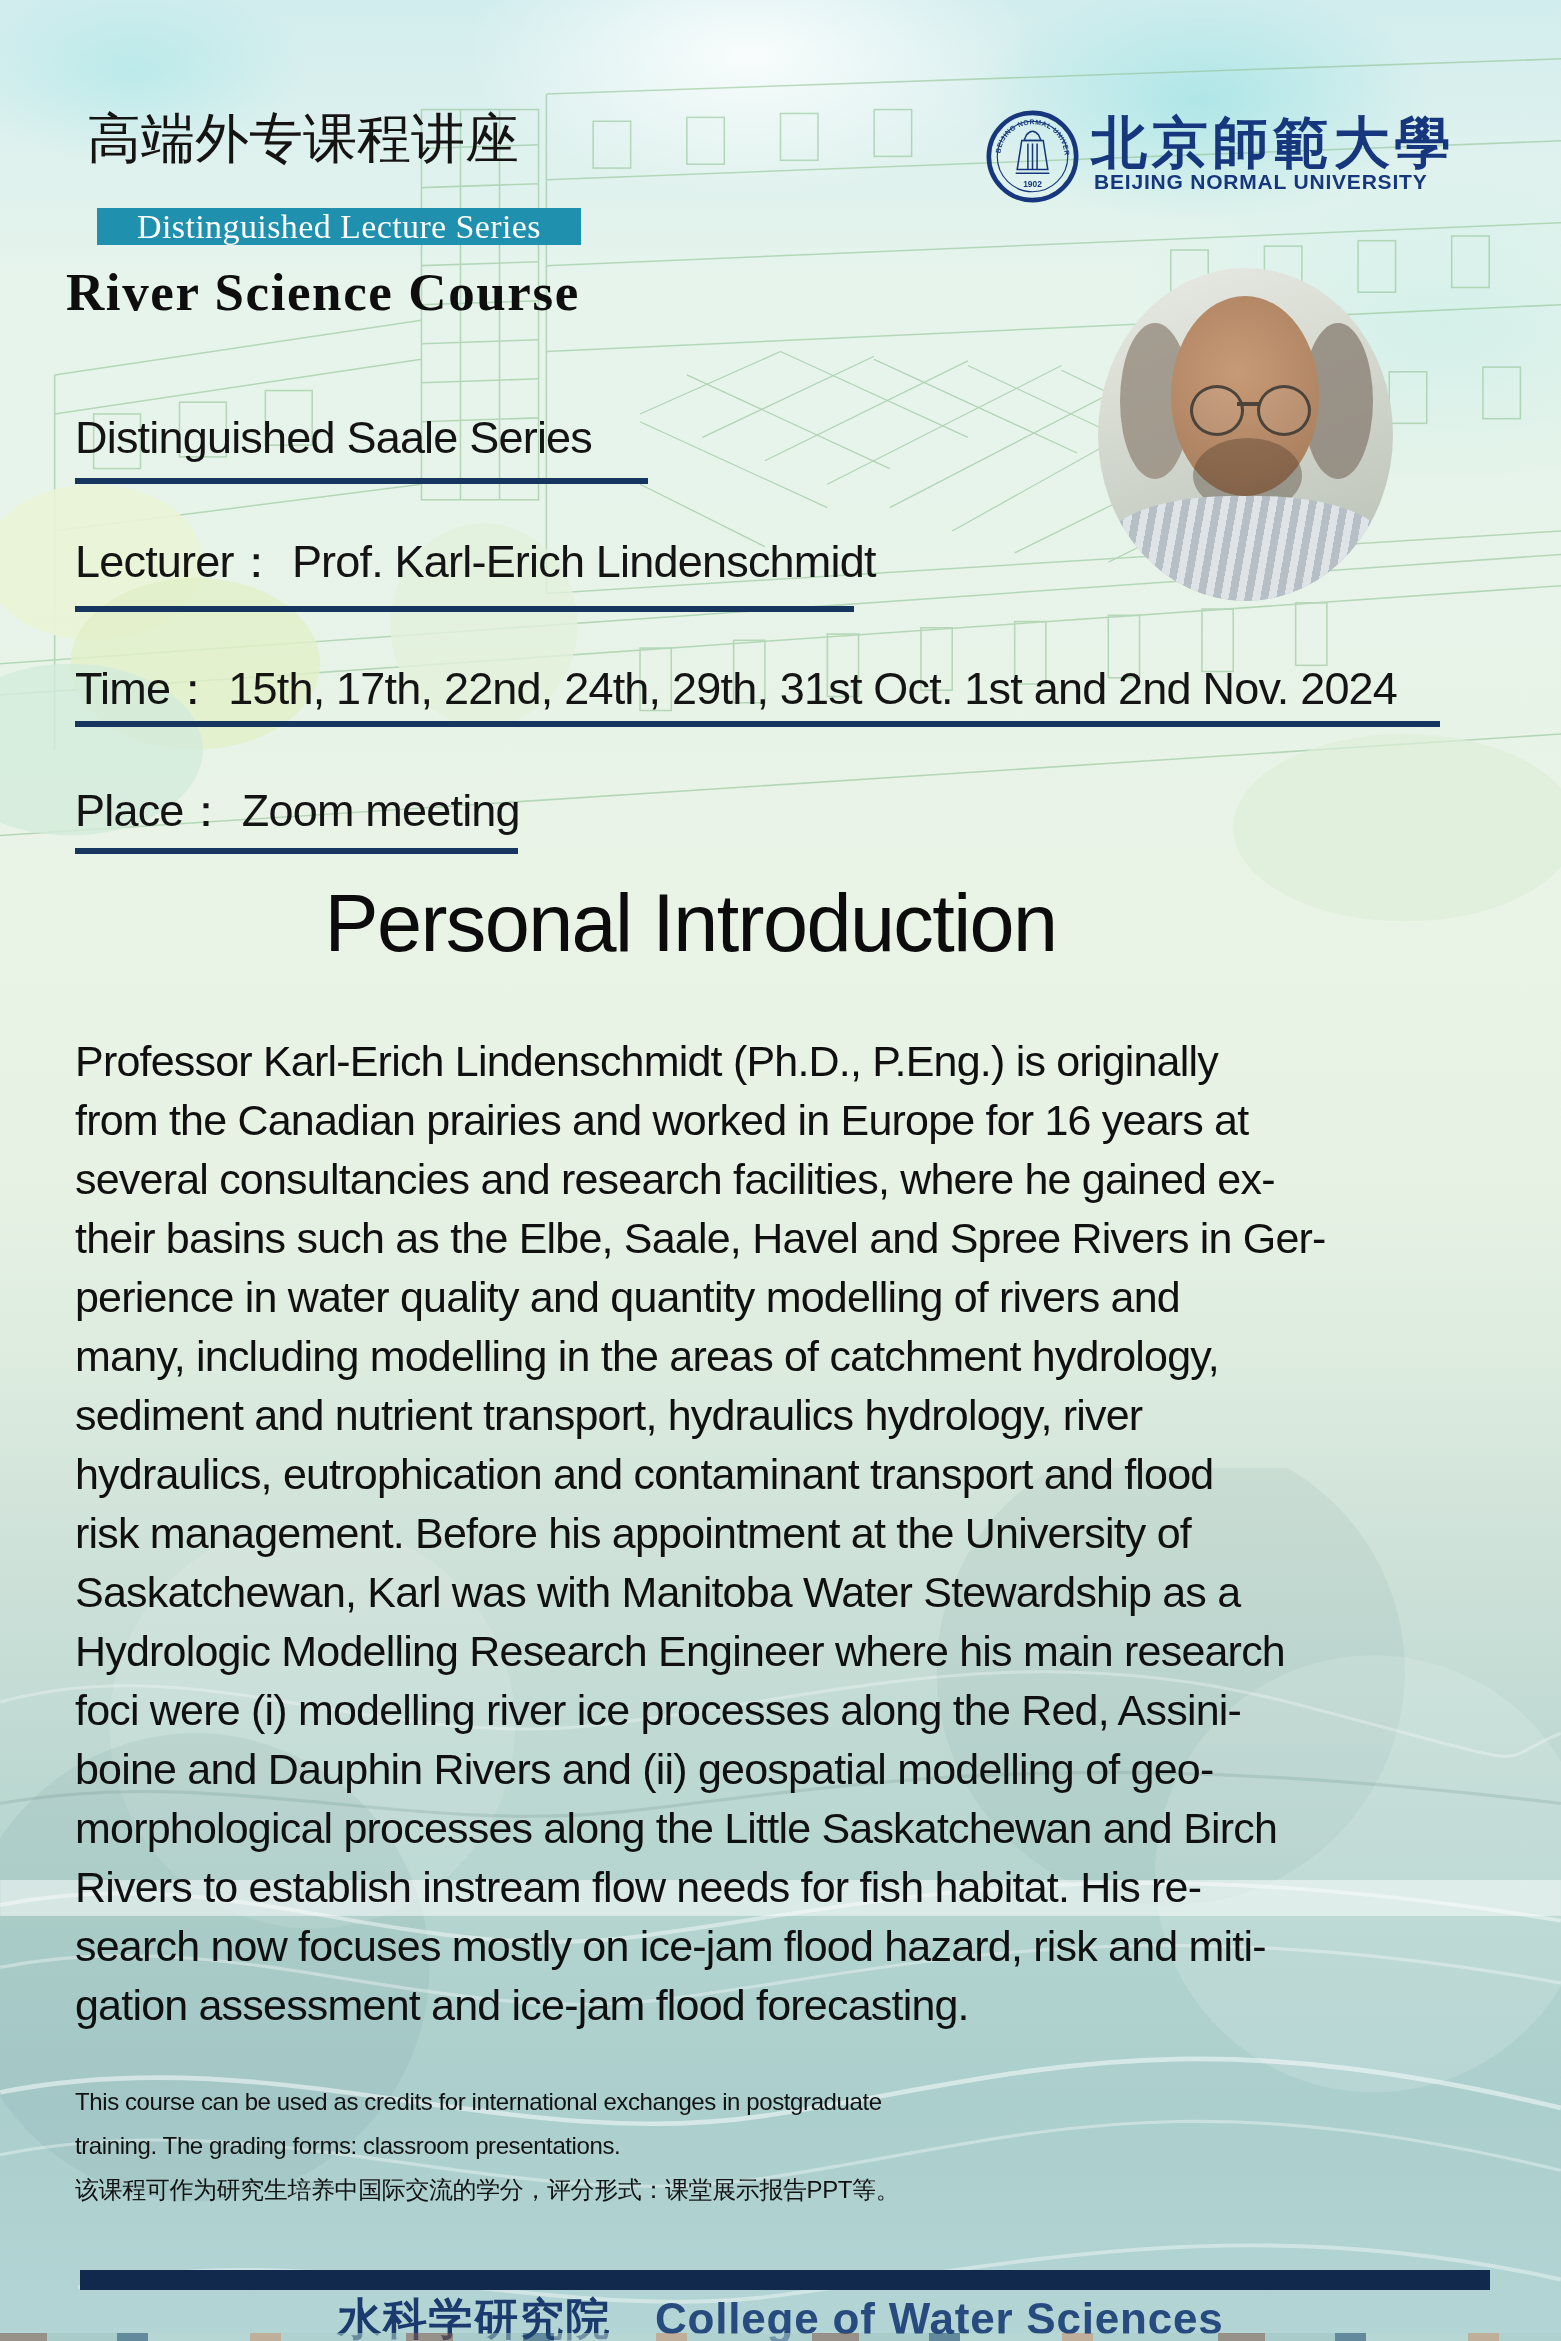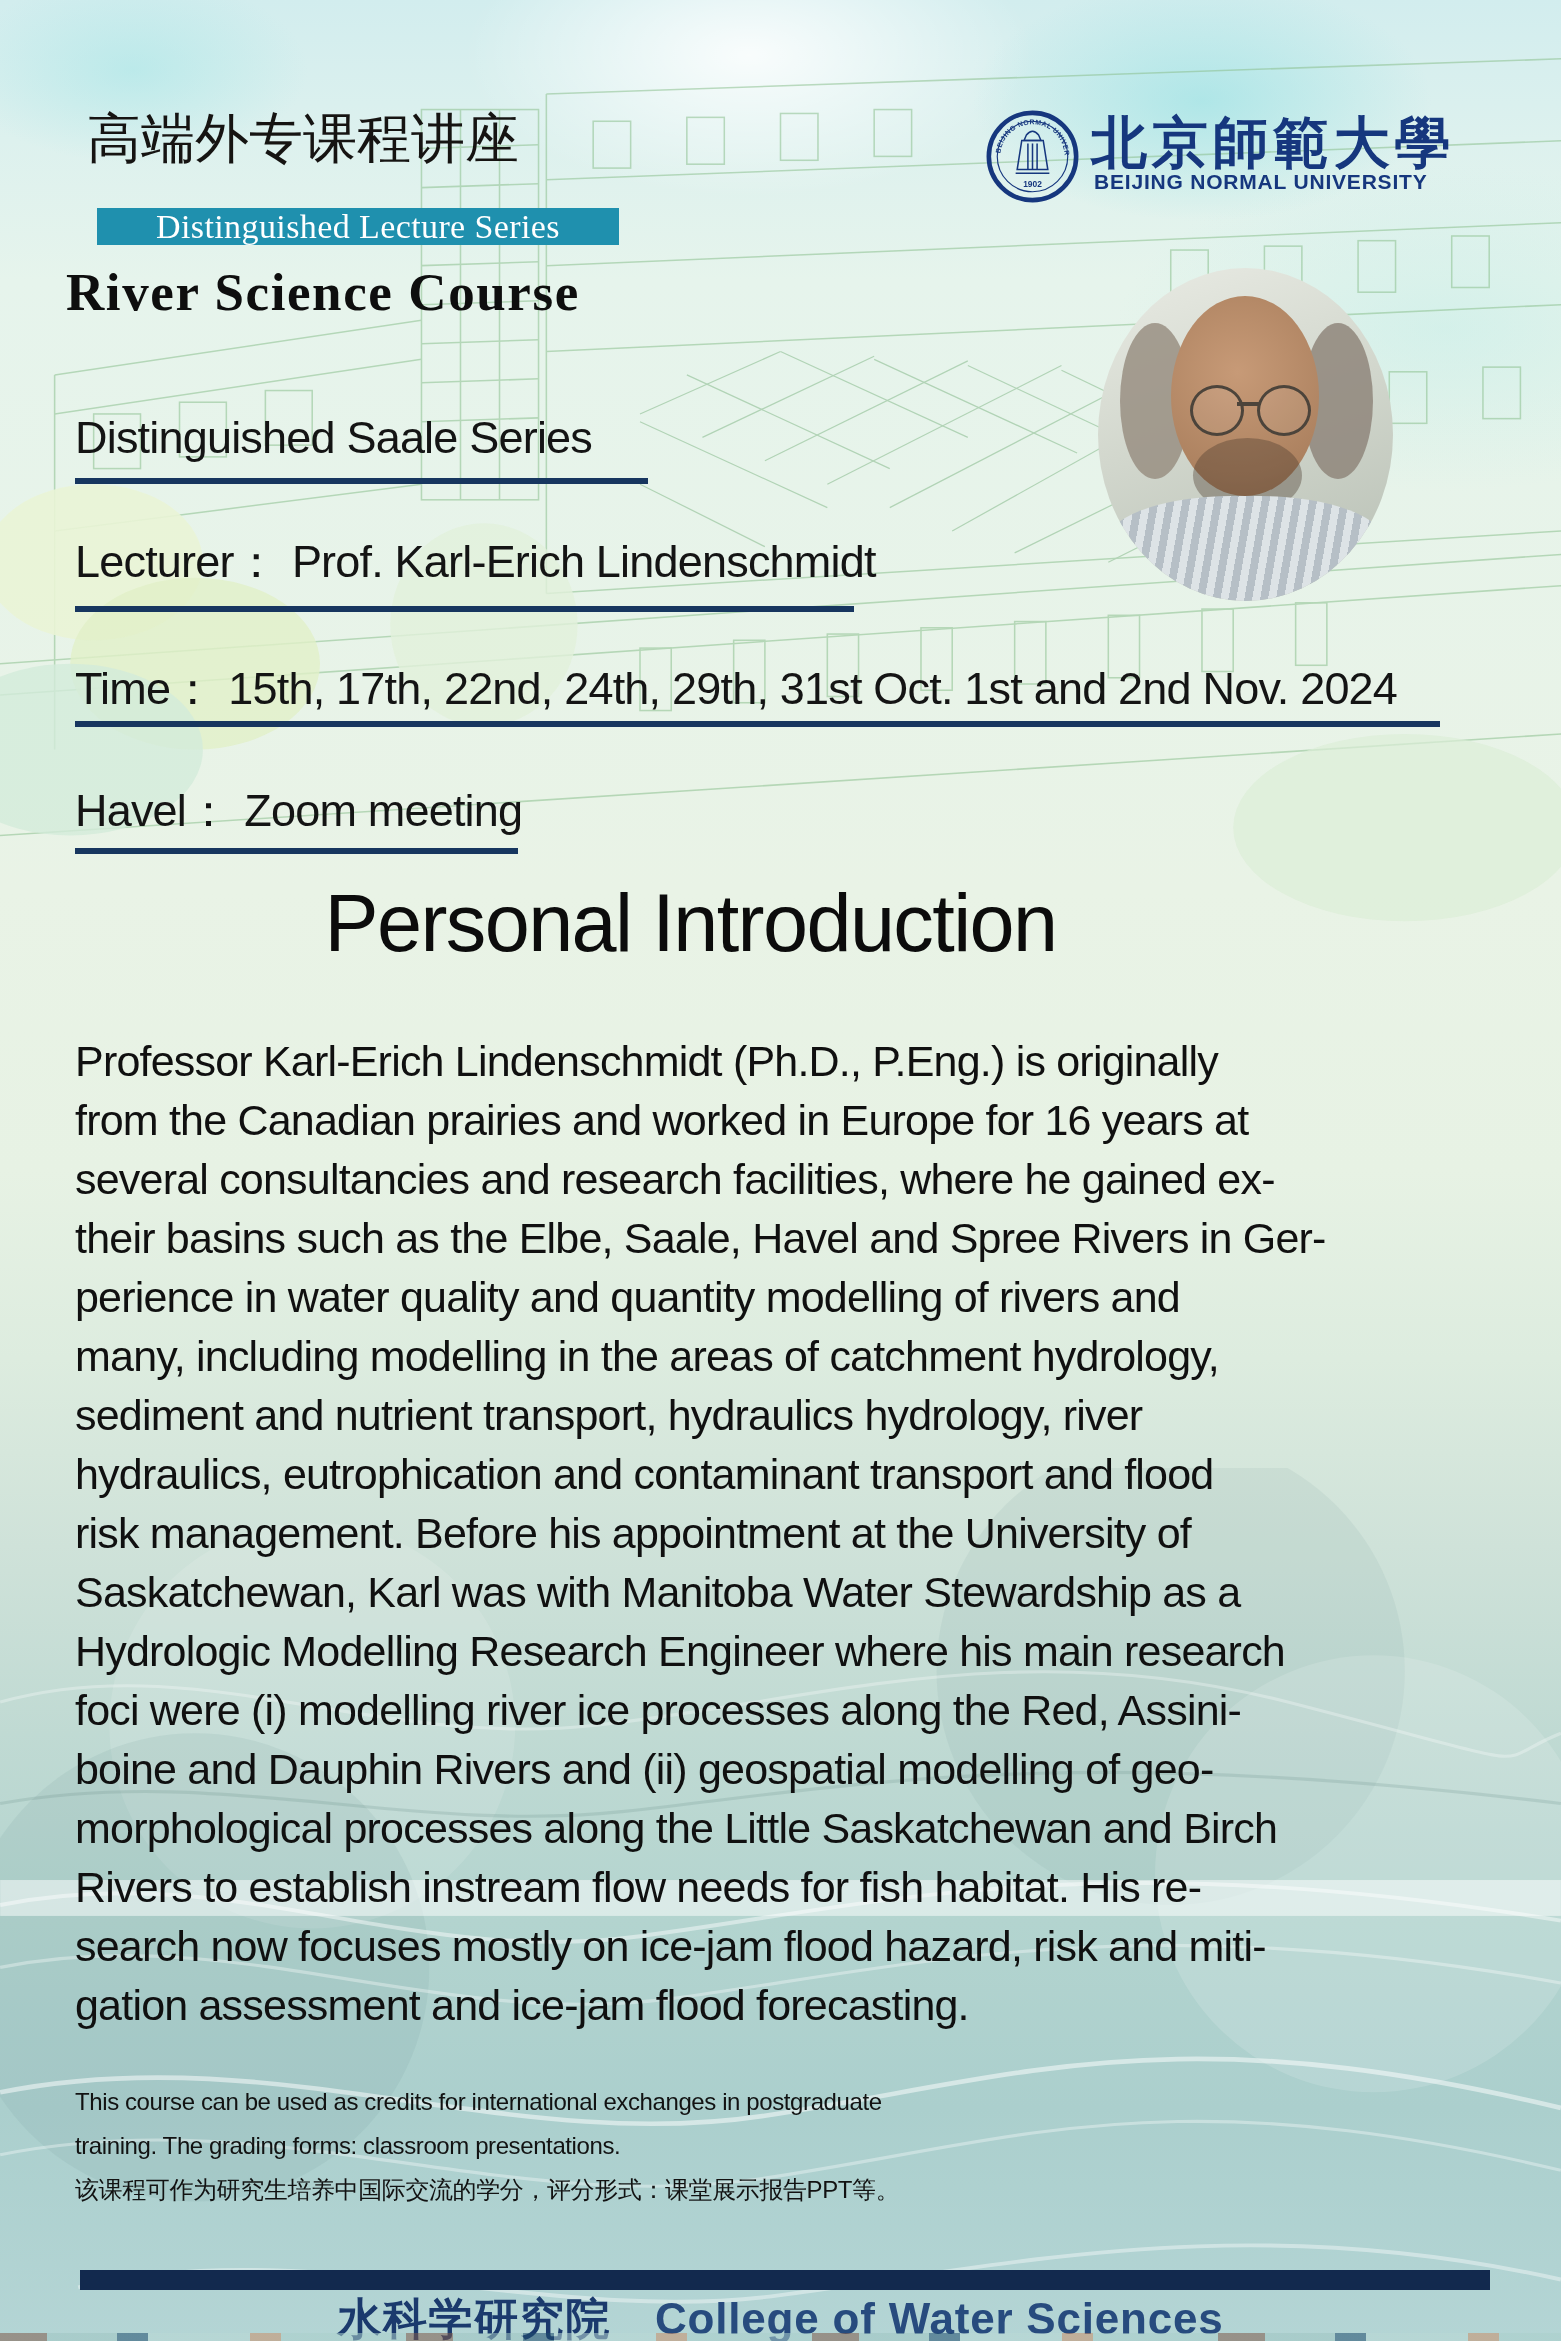--- a/index.html
+++ b/index.html
@@ -16,21 +16,21 @@
         #ddecdf 58%, #cfe2d9 66%, #c0dad3 74%, #b3d4cf 82%, #abcfcd 90%, #b4d5d5 100%);
   }
   .abs{position:absolute;}
   
   .sketch{position:absolute;left:0;top:47px;width:1561px;height:890px;opacity:.55;}
   
   .waves{position:absolute;left:0;top:1468px;width:1561px;height:874px;}
   
   .zh-title{left:87px;top:103px;font-family:"Liberation Serif","DejaVu Serif",serif;
     font-size:54px;color:#161412;letter-spacing:0px;white-space:nowrap;}
-  .teal-bar{left:97px;top:208px;width:522px;height:37px;background:#1f90ae;
+  .teal-bar{left:97px;top:208px;width:484px;height:37px;background:#1f90ae;
     display:flex;align-items:center;justify-content:center;}
   .teal-bar span{font-family:"Liberation Serif","DejaVu Serif",serif;font-size:34px;
     color:#ffffff;white-space:nowrap;letter-spacing:0.4px;}
   .seal{left:985px;top:109px;width:95px;height:95px;}
   .bnu-zh{left:1091px;top:106px;font-family:"Liberation Serif","DejaVu Serif",serif;
     font-weight:bold;font-size:56px;color:#16377e;white-space:nowrap;letter-spacing:4.7px;}
   .bnu-en{left:1094px;top:170px;font-size:21px;font-weight:bold;color:#16377e;
     letter-spacing:0.8px;white-space:nowrap;}
   
   .course-title{left:66px;top:262px;font-family:"Liberation Serif","DejaVu Serif",serif;
@@ -213,21 +213,21 @@
 
   <div class="abs lbl-line subtitle">Distinguished Saale Series</div>
   <div class="rule rule1"></div>
 
   <div class="abs lbl-line lecturer"><span>Lecturer：</span><span class="val">Prof. Karl-Erich Lindenschmidt</span></div>
   <div class="rule rule2"></div>
 
   <div class="abs lbl-line time"><span>Time：</span><span class="val">15th, 17th, 22nd, 24th, 29th, 31st Oct. 1st and 2nd Nov. 2024</span></div>
   <div class="rule rule3"></div>
 
-  <div class="abs lbl-line place"><span>Havel：</span><span class="val">Zoom meeting</span></div>
+  <div class="abs lbl-line place"><span>Place：</span><span class="val">Zoom meeting</span></div>
   <div class="rule rule4"></div>
 
   <div class="abs photo">
     <div class="hairL"></div>
     <div class="hairR"></div>
     <div class="head" style="background:radial-gradient(circle at 45% 38%,#c79a77 0%,#ad8260 70%,#9c7354 100%);"></div>
     <div class="glass gL"></div>
     <div class="glass gR"></div>
     <div class="bridge"></div>
     <div class="beard"></div>

